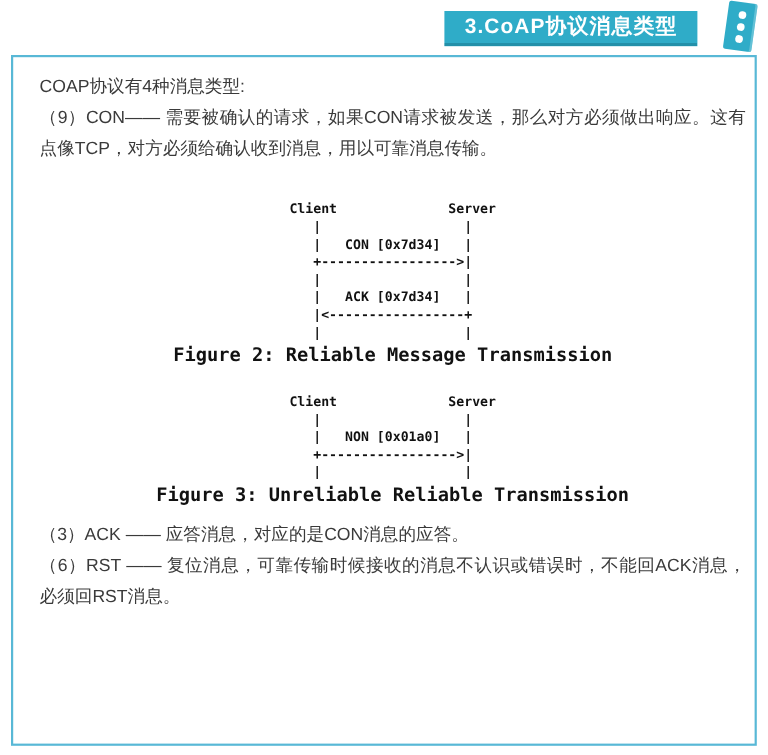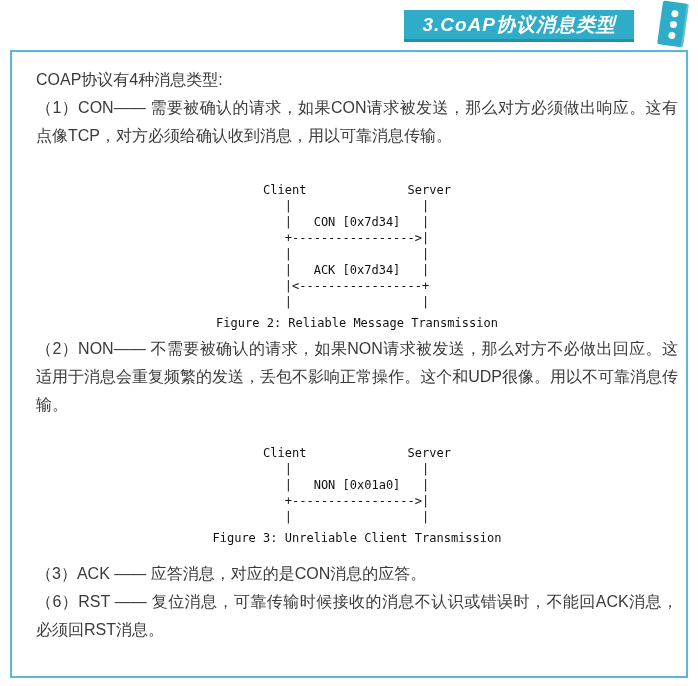--- a/index.html
+++ b/index.html
@@ -20,21 +20,20 @@
     top: 10px; right: 64px;
     height: 32px;
     padding: 0 18px;
     background: var(--accent, #2FACC8);
     color: #ffffff;
     font-size: 19px;
     font-weight: bold;
     line-height: 30px;
     letter-spacing: 1px;
     box-shadow: inset 0 -3px 0 rgba(0,60,75,0.25);
-    font-style: italic;
   }
   
   .dots {
     position: absolute;
     top: 2px; right: 12px;
     width: 26px; height: 44px;
     background: var(--accent, #2FACC8);
     transform: rotate(8deg);
     border-radius: 2px;
     display: flex;
@@ -65,36 +64,37 @@
     color: var(--text, #3a3a3a);
     text-align: justify;
   }
   p.para { margin-top: 0; }
   p.group-start { margin-top: 14px; }
   
   figure {
     display: flex;
     flex-direction: column;
     align-items: center;
-    margin: 4px;
+    margin: 15px;
+    font-weight: bold;
   }
   .fig-reliable   { margin-top: 32px; }
   .fig-unreliable { margin-top: 26px; }
   .para-non       { margin-top: 20px; }
   pre.ascii {
     font-family: "DejaVu Sans Mono", "Liberation Mono", monospace;
     font-size: 12px;
     line-height: 16px;
     color: var(--diagram-text, #111111);
     white-space: pre;
   }
   figcaption {
     margin-top: 5px;
     font-family: "DejaVu Sans Mono", "Liberation Mono", monospace;
-    font-size: 12px;
+    font-size: 17px;
     line-height: 16px;
     color: var(--diagram-text, #111111);
   }
 </style>
 </head>
 <body>
 
 <div class="page">
 
   <div class="badge">3.CoAP协议消息类型</div>
@@ -102,43 +102,42 @@
   <div class="dots">
     <span class="dot"></span>
     <span class="dot"></span>
     <span class="dot"></span>
   </div>
 
   <div class="content-box">
 
     <p class="para">COAP协议有4种消息类型:</p>
 
-    <p class="para">（1）CON—— 需要被确认的请求，如果CON请求被发送，那么对方必须做出响应。这有点像TCP，对方必须给确认收到消息，用以可靠消息传输。</p>
+    <p class="para">（9）CON—— 需要被确认的请求，如果CON请求被发送，那么对方必须做出响应。这有点像TCP，对方必须给确认收到消息，用以可靠消息传输。</p>
 
     <figure class="fig-reliable">
       <pre class="ascii">Client              Server
    |                  |
    |   CON [0x7d34]   |
    +-----------------&gt;|
    |                  |
    |   ACK [0x7d34]   |
    |&lt;-----------------+
    |                  |</pre>
       <figcaption>Figure 2: Reliable Message Transmission</figcaption>
     </figure>
 
-    <p class="para para-non">（2）NON—— 不需要被确认的请求，如果NON请求被发送，那么对方不必做出回应。这适用于消息会重复频繁的发送，丢包不影响正常操作。这个和UDP很像。用以不可靠消息传输。</p>
 
     <figure class="fig-unreliable">
       <pre class="ascii">Client              Server
    |                  |
    |   NON [0x01a0]   |
    +-----------------&gt;|
    |                  |</pre>
-      <figcaption>Figure 3: Unreliable Client Transmission</figcaption>
+      <figcaption>Figure 3: Unreliable Reliable Transmission</figcaption>
     </figure>
 
     <p class="para group-start">（3）ACK —— 应答消息，对应的是CON消息的应答。</p>
 
     <p class="para">（6）RST —— 复位消息，可靠传输时候接收的消息不认识或错误时，不能回ACK消息，必须回RST消息。</p>
 
   </div>
 </div>
 
 </body></html>

